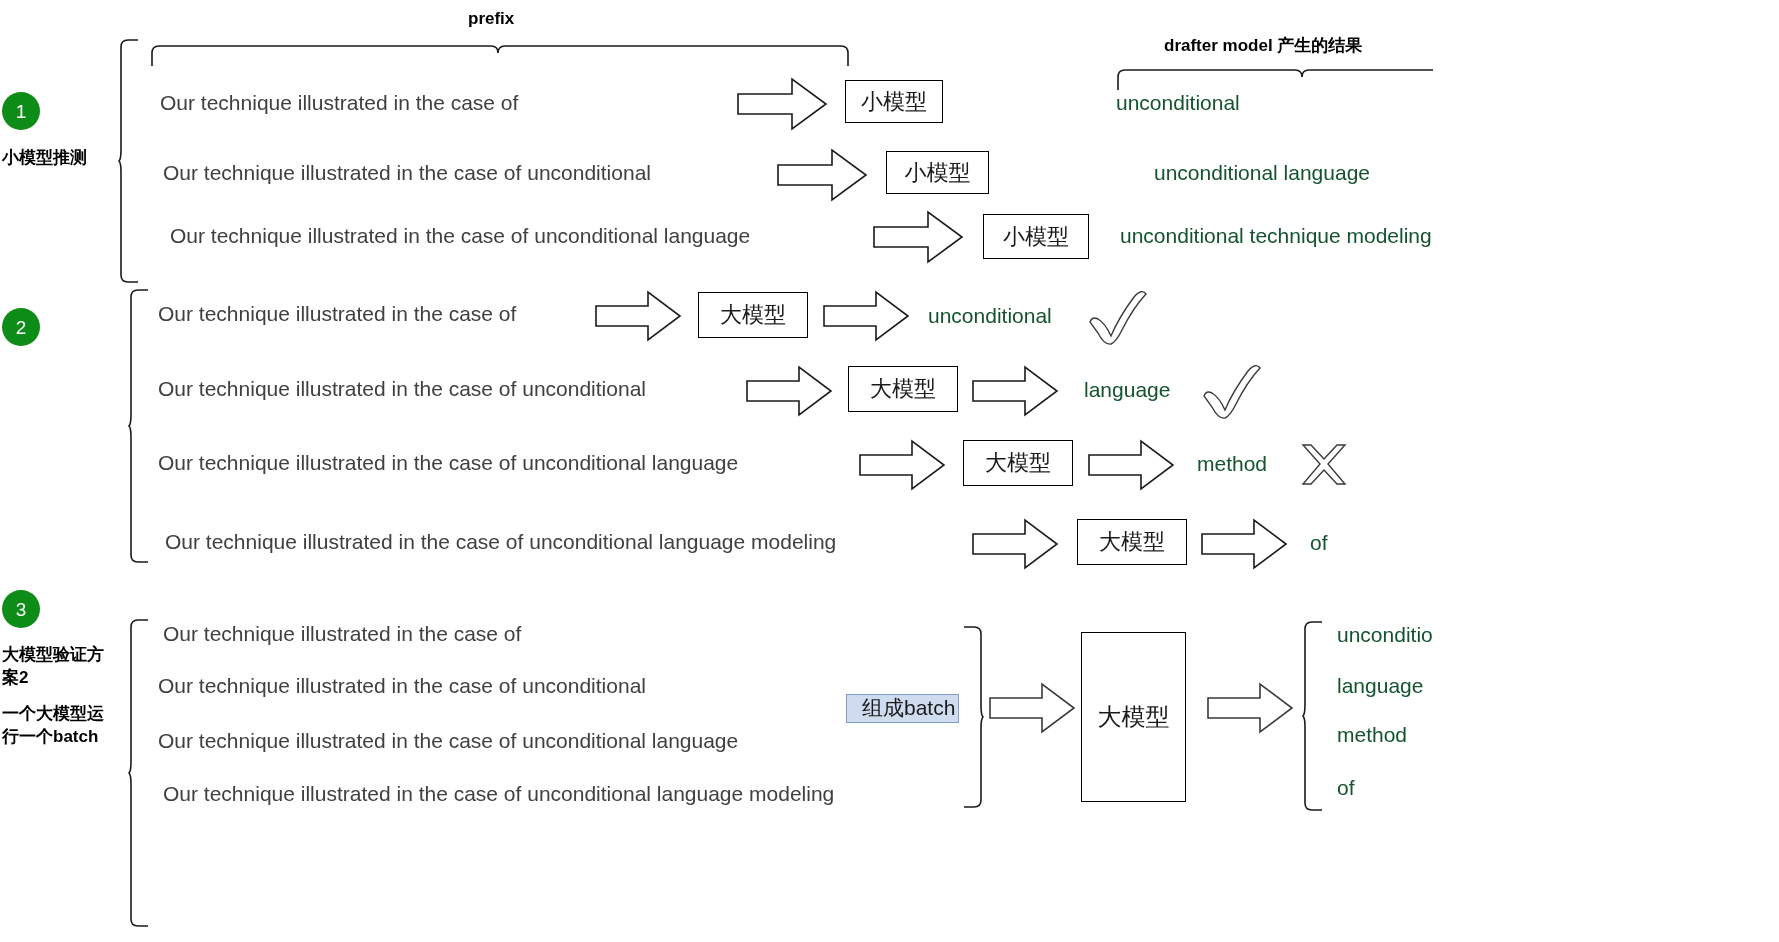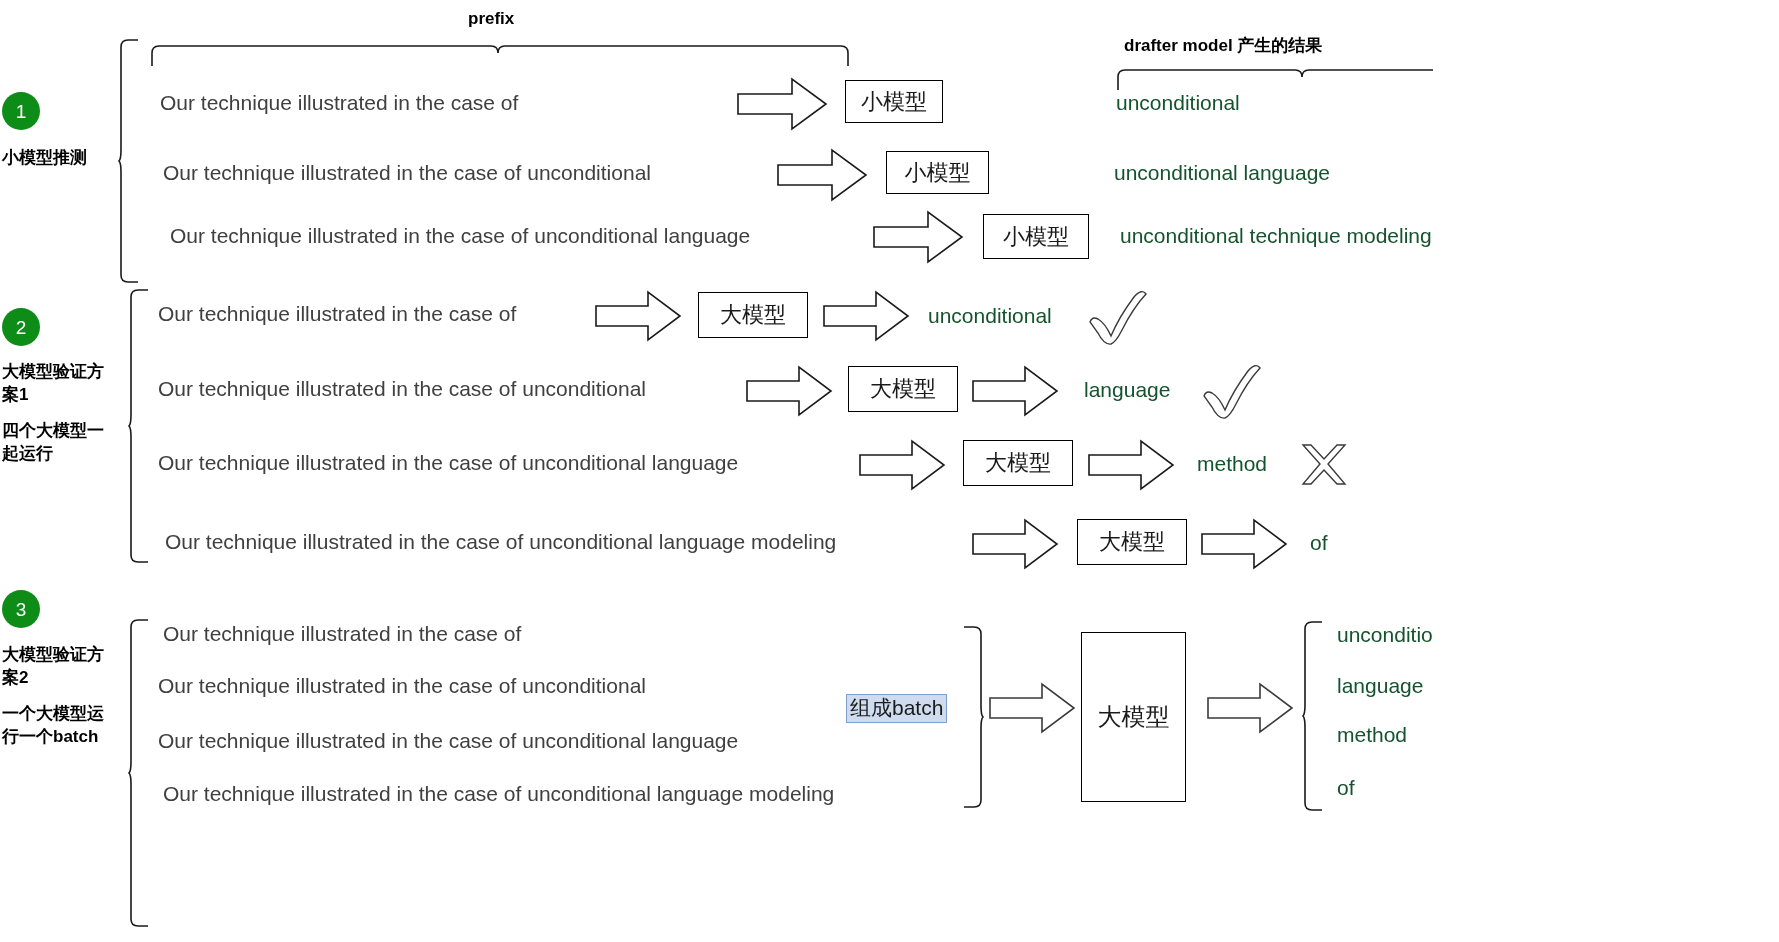--- a/index.html
+++ b/index.html
@@ -80,35 +80,35 @@
     box-sizing: border-box;
   }
   .model-box.big-tall { font-size: 24px; }
 
   
   .batch-label {
     font-size: 21px;
     color: #1a1a1a;
     background: #cfdcf0;
     border: 1px solid #7f9ec9;
-    padding: 1px 3px 2px 3px;
+    padding: 1px 3px 2px 15px;
     white-space: nowrap;
     box-sizing: border-box;
     line-height: 1.15;
   }
 
   svg { overflow: visible; display: block; }
 </style>
 </head>
 <body>
 
 <div id="canvas">
 
   <div class="abs top-label" style="left:468px; top:9px;">prefix</div>
-  <div class="abs top-label" style="left:1124px; top:34px;">drafter model 产生的结果</div>
+  <div class="abs top-label" style="left:1164px; top:34px;">drafter model 产生的结果</div>
 
   <svg class="abs" style="left:150px; top:44px;" width="700" height="22" viewBox="0 0 700 22">
     <path d="M2 22 L2 9 Q2 2 9 2 L341 2 Q348 2 348 9 Q348 2 355 2 L691 2 Q698 2 698 9 L698 22" fill="none" stroke="#1a1a1a" stroke-width="1.6"></path>
   </svg>
 
   <svg class="abs" style="left:1116px; top:68px;" width="372" height="22" viewBox="0 0 372 22">
     <path d="M2 22 L2 9 Q2 2 9 2 L179 2 Q186 2 186 9 Q186 2 193 2 L363 2 Q370 2 370 9 L370 22" fill="none" stroke="#1a1a1a" stroke-width="1.6"></path>
   </svg>
 
   <div class="abs badge" style="left:2px; top:92px;">1</div>
@@ -125,34 +125,30 @@
     <path d="M2 18 L56 18 L56 3 L90 28 L56 53 L56 38 L2 38 Z" fill="#ffffff" stroke="#1a1a1a" stroke-width="1.6"></path>
   </svg>
   <div class="abs model-box" style="left:845px; top:80px; width:98px; height:43px;">小模型</div>
   <div class="abs tok" style="left:1116px; top:92px;">unconditional</div>
 
   <div class="abs sent" style="left:163px; top:162px;">Our technique illustrated in the case of unconditional</div>
   <svg class="abs" style="left:776px; top:147px;" width="92" height="56" viewBox="0 0 92 56">
     <path d="M2 18 L56 18 L56 3 L90 28 L56 53 L56 38 L2 38 Z" fill="#ffffff" stroke="#1a1a1a" stroke-width="1.6"></path>
   </svg>
   <div class="abs model-box" style="left:886px; top:151px; width:103px; height:43px;">小模型</div>
-  <div class="abs tok" style="left:1114px; top:162px;">unconditional language</div>
+  <div class="abs tok" style="left:1154px; top:162px;">unconditional language</div>
 
   <div class="abs sent" style="left:170px; top:225px;">Our technique illustrated in the case of unconditional language</div>
   <svg class="abs" style="left:872px; top:209px;" width="92" height="56" viewBox="0 0 92 56">
     <path d="M2 18 L56 18 L56 3 L90 28 L56 53 L56 38 L2 38 Z" fill="#ffffff" stroke="#1a1a1a" stroke-width="1.6"></path>
   </svg>
   <div class="abs model-box" style="left:983px; top:214px; width:106px; height:45px;">小模型</div>
   <div class="abs tok" style="left:1120px; top:225px;">unconditional technique modeling</div>
 
   <div class="abs badge" style="left:2px; top:308px;">2</div>
-  <div class="abs sec-caption" style="left:2px; top:360px;">
-    <div class="part">大模型验证方案1</div>
-    <div class="part">四个大模型一起运行</div>
-  </div>
 
   <svg class="abs" style="left:128px; top:288px;" width="22" height="276" viewBox="0 0 22 276">
     <path d="M20 2 L10 2 Q3 2 3 9 L3 127 Q3 136 1 138 Q3 140 3 149 L3 267 Q3 274 10 274 L20 274" fill="none" stroke="#1a1a1a" stroke-width="1.6"></path>
   </svg>
 
   <div class="abs sent" style="left:158px; top:303px;">Our technique illustrated in the case of</div>
   <svg class="abs" style="left:594px; top:289px;" width="88" height="54" viewBox="0 0 88 54">
     <path d="M2 17 L54 17 L54 3 L86 27 L54 51 L54 37 L2 37 Z" fill="#ffffff" stroke="#1a1a1a" stroke-width="1.6"></path>
   </svg>
   <div class="abs model-box" style="left:698px; top:292px; width:110px; height:46px;">大模型</div>

